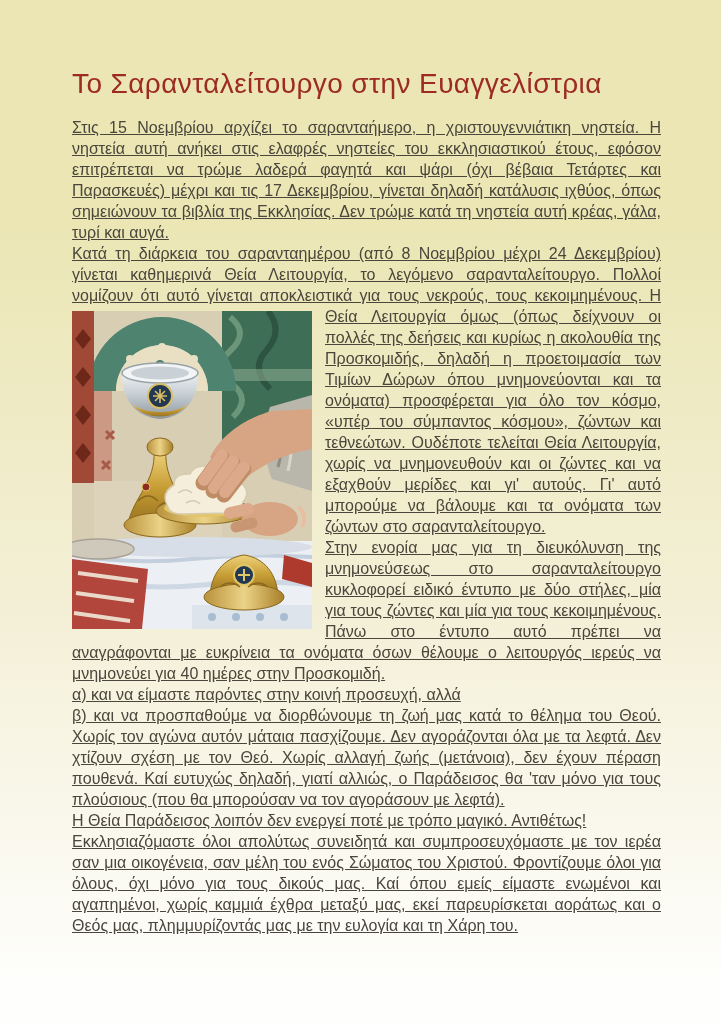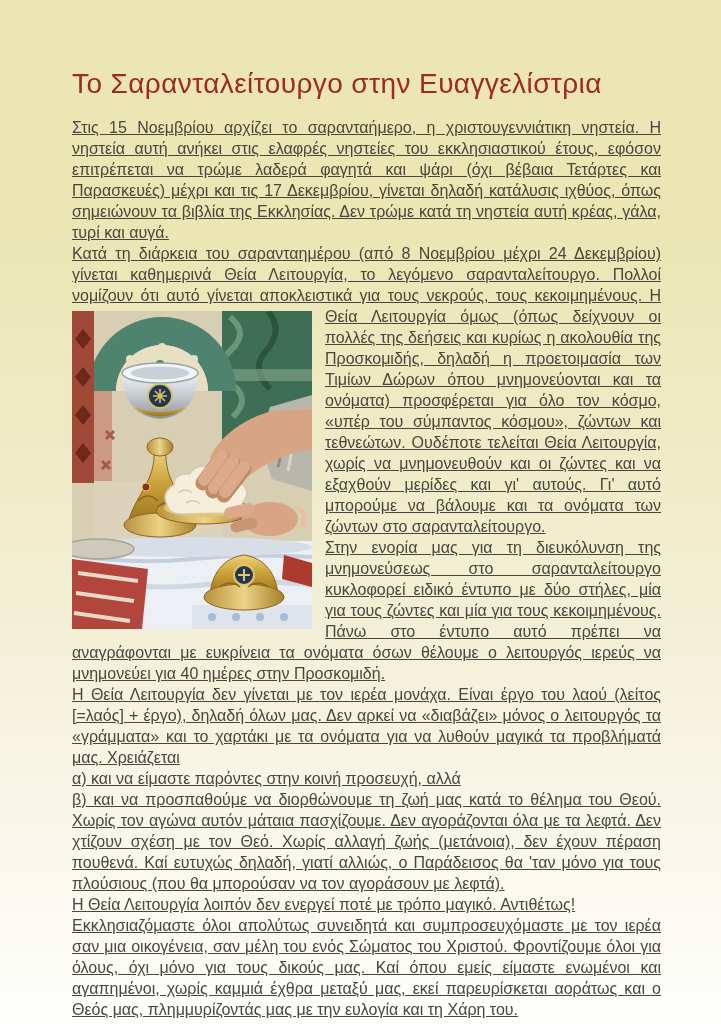--- a/index.html
+++ b/index.html
@@ -178,24 +178,23 @@
           <path d="M180 212 L164 216" stroke="#c99674" stroke-width="11" stroke-linecap="round"></path>
           <path d="M226 196 q10 8 4 20" stroke="#e8bfa0" stroke-width="4" fill="none"></path>
         </g>
       </svg>
         </span>
       <span>(όπως δείχνουν οι πολλές της δεήσεις και κυρίως η ακολουθία της Προσκομιδής, δηλαδή η προετοιμασία των Τιμίων Δώρων όπου μνημονεύονται και τα ονόματα) προσφέρεται για όλο τον κόσμο, «υπέρ του σύμπαντος κόσμου», ζώντων και τεθνεώτων. Ουδέποτε τελείται Θεία Λειτουργία, χωρίς να μνημονευθούν και οι ζώντες και να εξαχθούν μερίδες και γι' αυτούς. Γι' αυτό μπορούμε να βάλουμε και τα ονόματα των ζώντων στο σαρανταλείτουργο.</span></p>
 
     <p>Στην ενορία μας για τη διευκόλυνση της μνημονεύσεως στο σαρανταλείτουργο κυκλοφορεί ειδικό έντυπο με δύο στήλες, μία για τους ζώντες και μία για τους κεκοιμημένους. Πάνω στο έντυπο αυτό πρέπει να αναγράφονται με ευκρίνεια τα ονόματα όσων θέλουμε ο λειτουργός ιερεύς να μνημονεύει για 40 ημέρες στην Προσκομιδή.</p>
 
 
-    <p>Η Θεία Λειτουργία δεν γίνεται με τον ιερέα μονάχα. Είναι έργο του λαού (λείτος [=λαός] + έργο), δηλαδή όλων μας. Δεν αρκεί να «διαβάζει» μόνος ο λειτουργός τα «γράμματα» και το χαρτάκι με τα ονόματα για να λυθούν μαγικά τα προβλήματά μας. Χρειάζεται</p>
 
     <p>α) και να είμαστε παρόντες στην κοινή προσευχή, αλλά</p>
 
     <p>β) και να προσπαθούμε να διορθώνουμε τη ζωή μας κατά το θέλημα του Θεού. Χωρίς τον αγώνα αυτόν μάταια πασχίζουμε. Δεν αγοράζονται όλα με τα λεφτά. Δεν χτίζουν σχέση με τον Θεό. Χωρίς αλλαγή ζωής (μετάνοια), δεν έχουν πέραση πουθενά. Καί ευτυχώς δηλαδή, γιατί αλλιώς, ο Παράδεισος θα 'ταν μόνο για τους πλούσιους (που θα μπορούσαν να τον αγοράσουν με λεφτά).</p>
 
-    <p>Η Θεία Λειτουργία λοιπόν δεν ενεργεί ποτέ με τρόπο μαγικό. Αντιθέτως!</p>
+    <p>Η Θεία Παράδεισος λοιπόν δεν ενεργεί ποτέ με τρόπο μαγικό. Αντιθέτως!</p>
 
     <p>Εκκλησιαζόμαστε όλοι απολύτως συνειδητά και συμπροσευχόμαστε με τον ιερέα σαν μια οικογένεια, σαν μέλη του ενός Σώματος του Χριστού. Φροντίζουμε όλοι για όλους, όχι μόνο για τους δικούς μας. Καί όπου εμείς είμαστε ενωμένοι και αγαπημένοι, χωρίς καμμιά έχθρα μεταξύ μας, εκεί παρευρίσκεται αοράτως και ο Θεός μας, πλημμυρίζοντάς μας με την ευλογία και τη Χάρη του.</p>
 
   </div>
 </div>
 
 </body></html>

